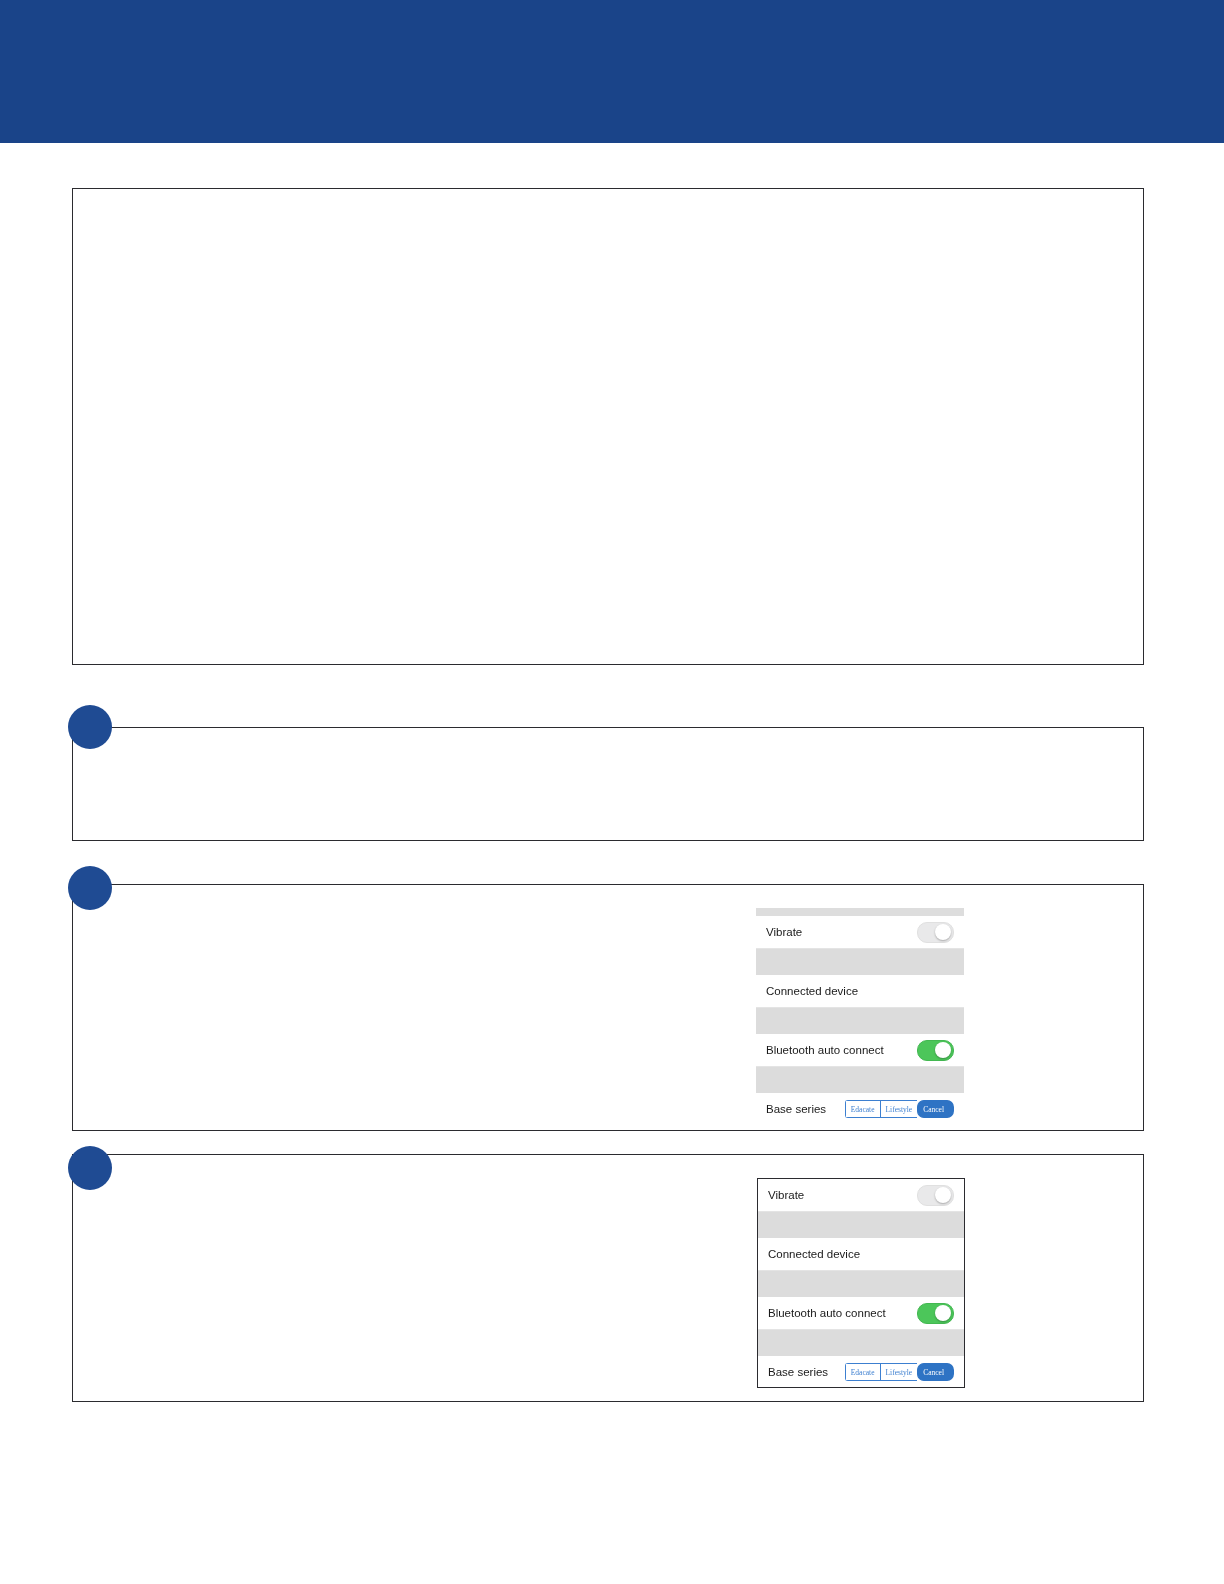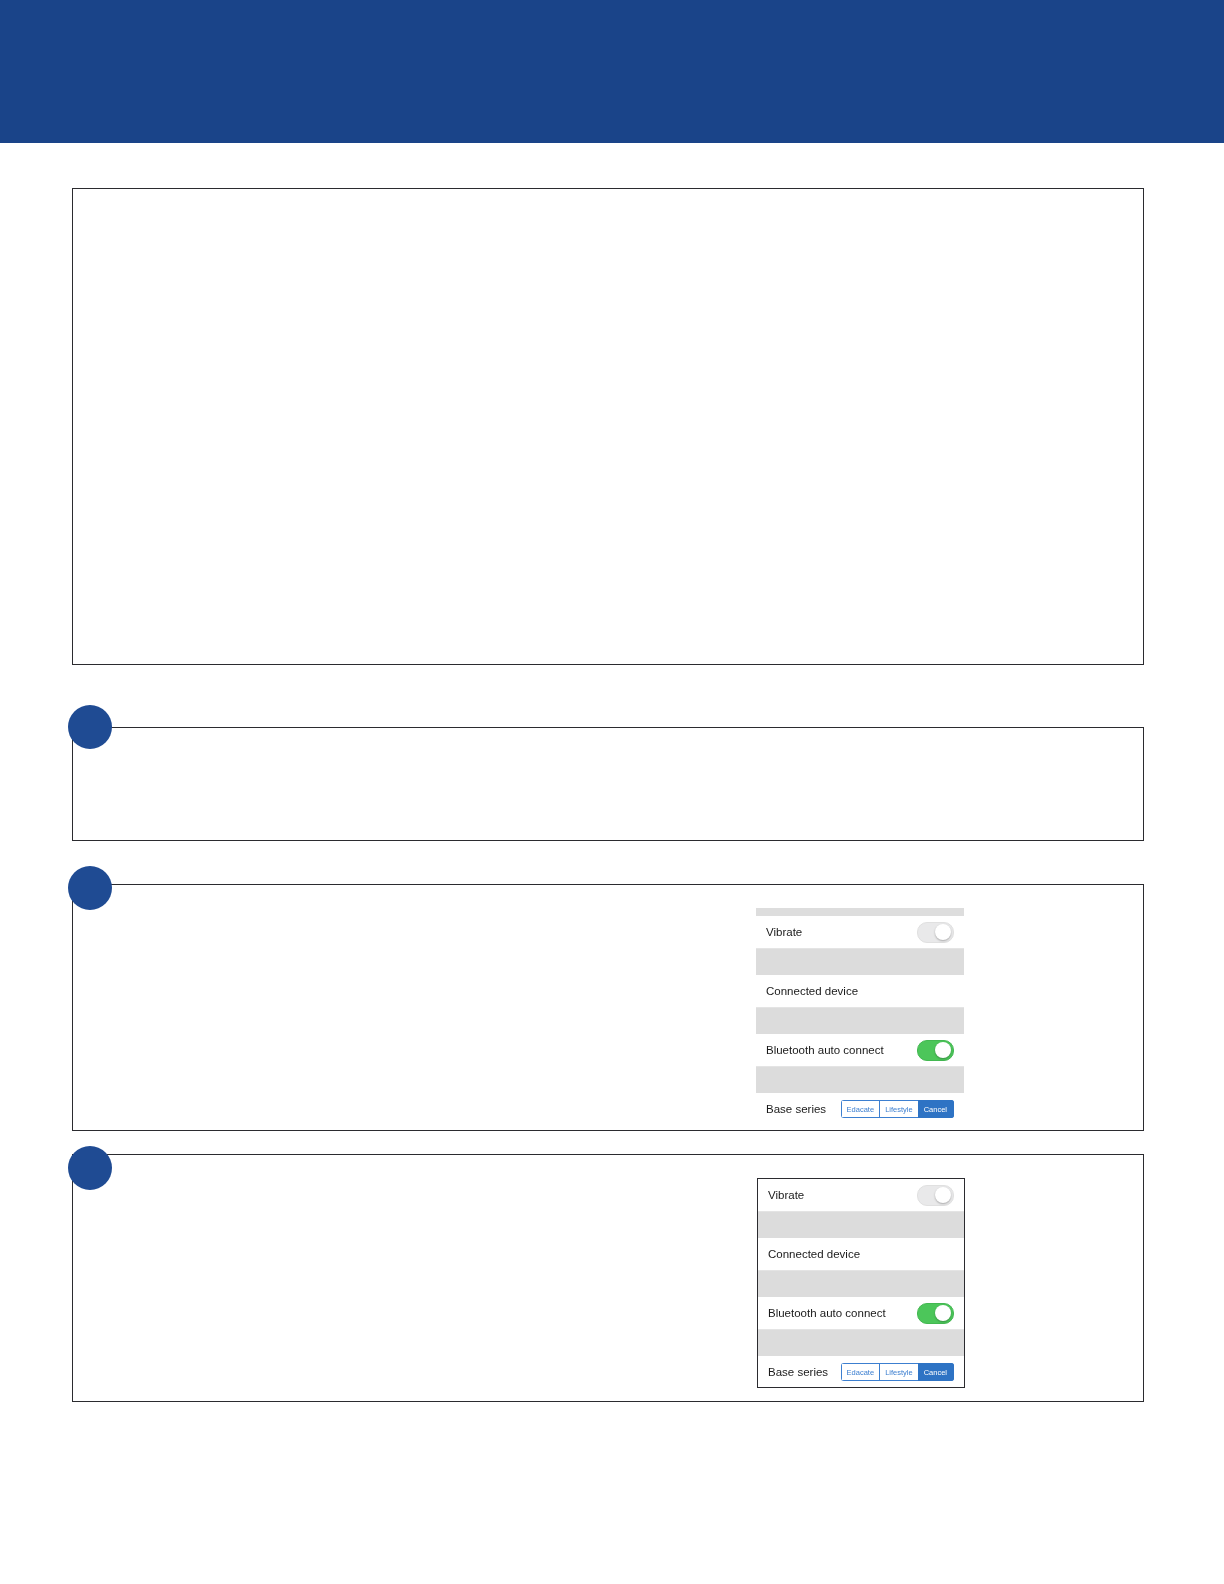--- a/index.html
+++ b/index.html
@@ -192,22 +192,23 @@
     font-size: 7.5px;
     padding: 0 5px;
     display: flex;
     align-items: center;
     justify-content: center;
     border: 1px solid #3c7fd0;
     border-right: none;
     background: #ffffff;
     color: #3c7fd0;
     white-space: nowrap;
-  }
-  .segmented .seg:last-child { border-right: 2px solid #0f172a; }
+    font-family: Liberation Serif, serif;
+  }
+  .segmented .seg:last-child { border-right: 5px solid #0f172a; border-radius: 7px; }
   .segmented .seg.active {
     background: #2e73c4;
     color: #ffffff;
     border-color: #2e73c4;
   }
 </style>
 </head>
 <body>
 
 <div class="header-band">

